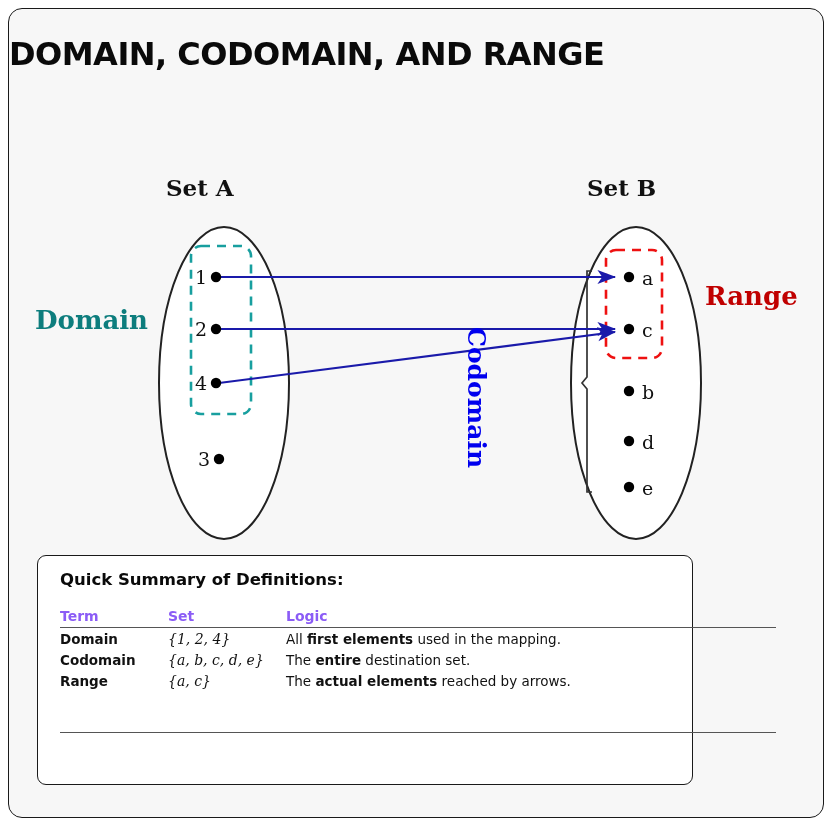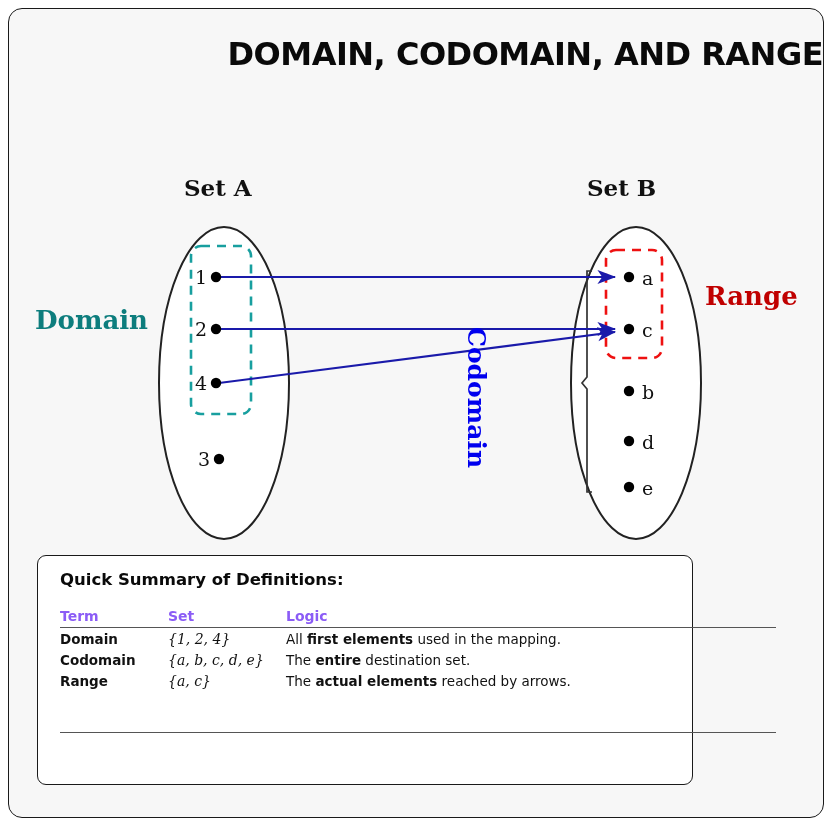--- a/index.html
+++ b/index.html
@@ -11,21 +11,21 @@
     width:816px; height:810px;
     background:#f7f7f7;
     border:1.6px solid #1a1a1a;
     border-radius:14px;
     box-sizing:border-box;
   }
 
   
   #title{
     position:absolute; left:0; top:26px; width:100%;
-    text-align:right;
+    text-align:left;
     font-family:"DejaVu Sans", sans-serif;
     font-size:32px; font-weight:bold; letter-spacing:-0.5px;
     color:#0a0a0a;
   }
   #subtitle{
     position:absolute; left:0; top:80px; width:100%;
     text-align:center;
     font-family:"DejaVu Sans", sans-serif;
     font-size:15.5px; color:#111;
   }
@@ -33,21 +33,21 @@
   
   #diagram{position:absolute; left:0; top:0; width:816px; height:545px;}
   #diagram svg{position:absolute;left:0;top:0;}
 
   .setlabel{
     position:absolute;
     font-family:"DejaVu Serif", serif;
     font-size:23px; font-weight:bold; color:#111;
     white-space:nowrap;
   }
-  #label-set-a{left:175px; top:165px;text-align:right;}
+  #label-set-a{left:157px; top:165px;text-align:right;}
   #label-set-b{left:578px; top:165px;}
 
   .elemlabel{
     position:absolute;
     font-family:"DejaVu Serif", serif;
     font-size:19px; color:#111;
     white-space:nowrap;
   }
 
   .bigword{

